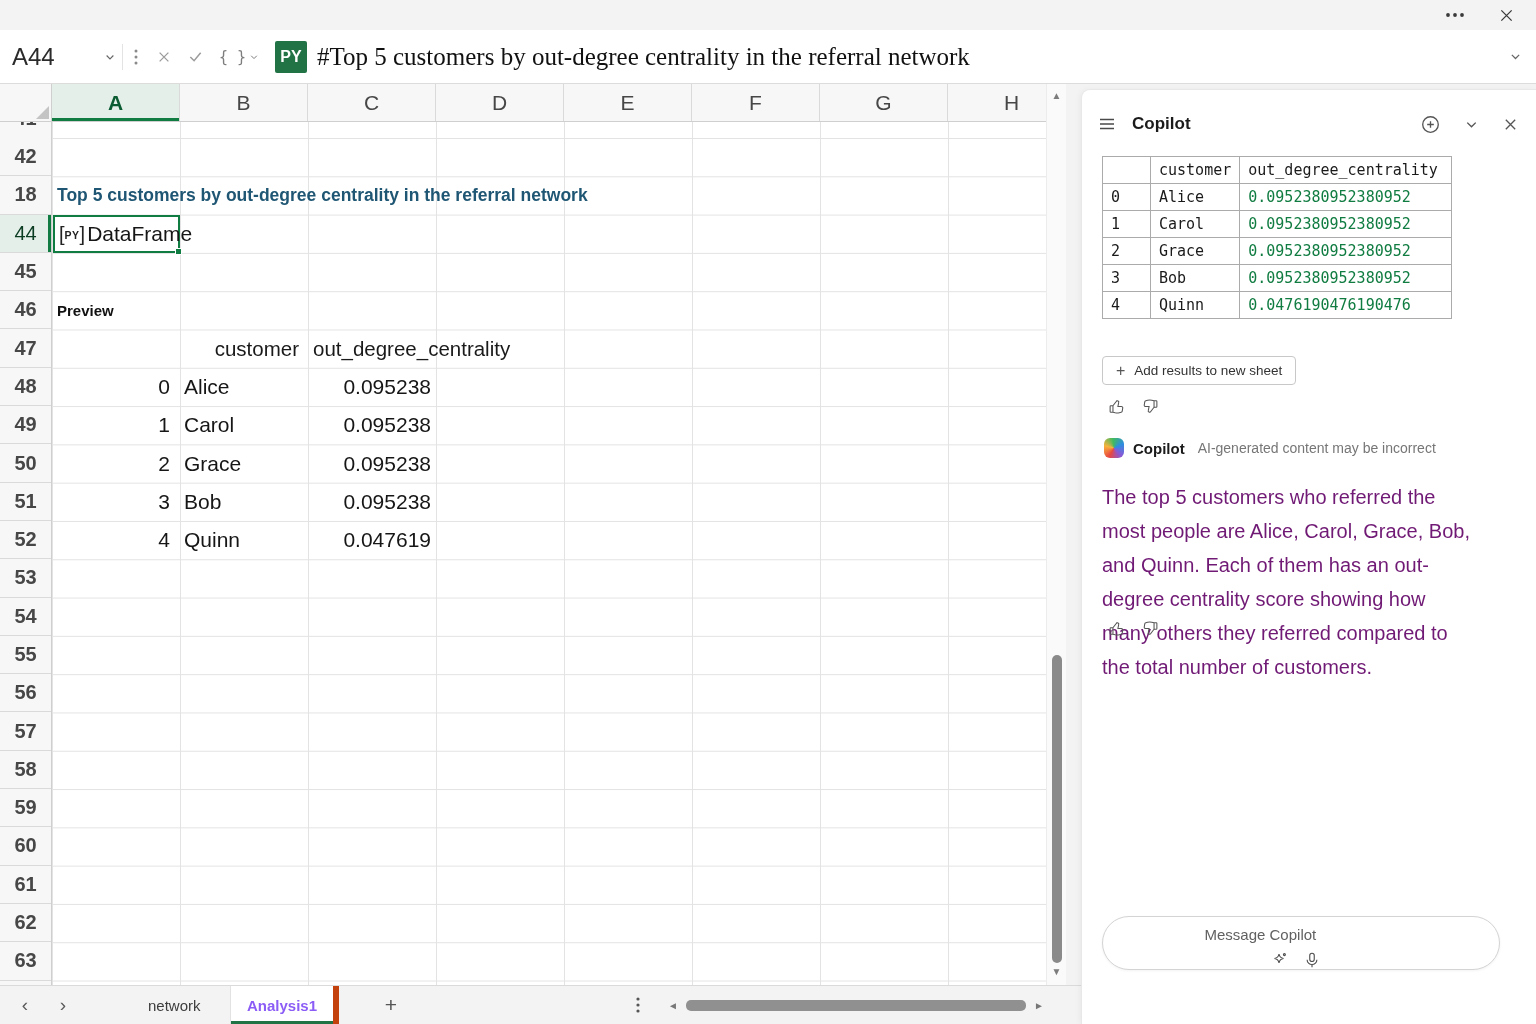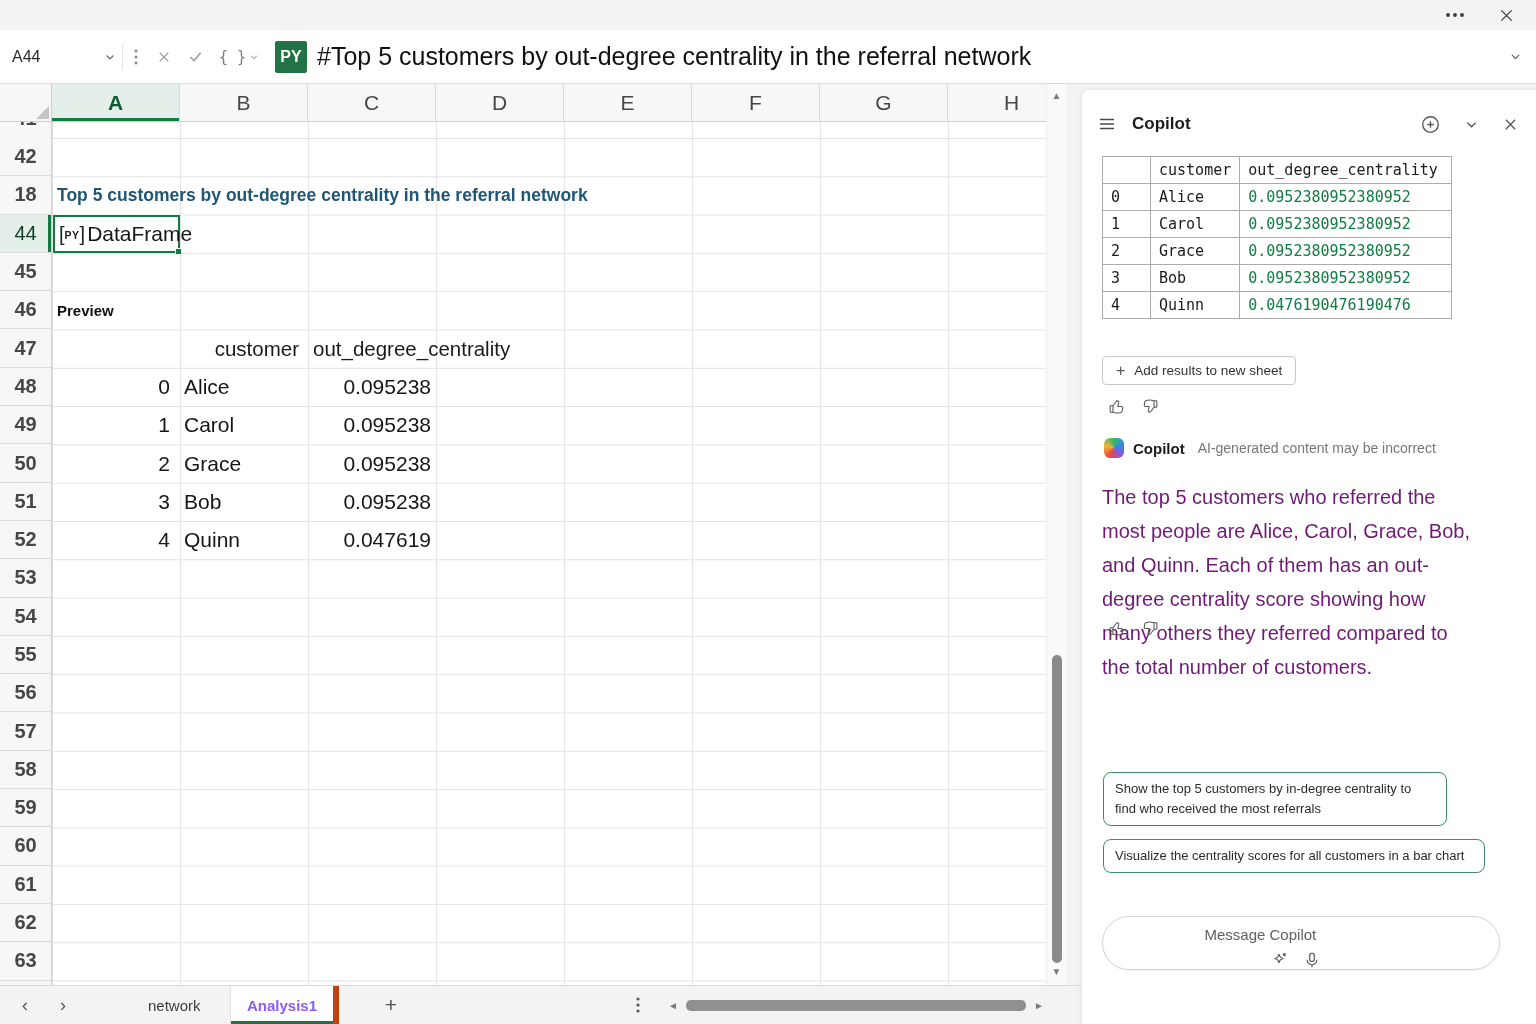--- a/index.html
+++ b/index.html
@@ -12,30 +12,30 @@
   *{margin:0;padding:0;box-sizing:border-box;}
   html,body{background:#d8d8d8;font-family:"Liberation Sans",sans-serif;}
   .screen{position:relative;width:1536px;height:1024px;background:#f3f3f3;overflow:hidden;}
 
   
   .titlebar{position:absolute;left:0;top:0;right:0;height:30px;display:flex;align-items:center;justify-content:flex-end;gap:34px;padding-right:22px;color:#333;}
   .tb-icon{display:flex;align-items:center;}
 
   
   .formulabar{position:absolute;left:0;top:30px;right:0;height:54px;background:#fff;border-bottom:1px solid #dedcda;display:flex;align-items:center;}
-  .namebox{width:122px;height:38px;display:flex;align-items:center;padding-left:12px;color:#2b2b2b;font-size:16px;}
+  .namebox{width:122px;height:38px;display:flex;align-items:center;padding-left:12px;color:#2b2b2b;font-size:24px;}
   .nb-chev{margin-left:auto;margin-right:6px;color:#666;display:flex;}
   .nb-sep{width:1px;height:26px;background:#e3e3e3;}
   .fb-ic{display:flex;align-items:center;justify-content:center;color:#8a8a8a;height:100%;}
   .fb-dots{width:26px;}
   .fb-x{width:30px;color:#9b9b9b;}
   .fb-check{width:32px;color:#9b9b9b;}
   .fb-braces{width:56px;gap:3px;color:#7d7d7d;font-family:"DejaVu Sans Mono",monospace;font-size:15px;}
   .py-badge{width:32px;height:32px;margin-left:8px;background:var(--excel-green);color:#fff;font-weight:700;font-size:16px;display:flex;align-items:center;justify-content:center;border-radius:2px;flex:0 0 32px;}
-  .formula-input{flex:1;margin-left:10px;border:none;outline:none;font-family:Liberation Sans, sans-serif;font-size:25px;color:#111;background:transparent;height:100%;min-width:0;}
+  .formula-input{flex:1;margin-left:10px;border:none;outline:none;font-family:Liberation Serif, serif;font-size:25px;color:#111;background:transparent;height:100%;min-width:0;}
   .fb-expand{width:42px;color:#666;}
 
   
   .corner{position:absolute;left:0;top:84px;width:52px;height:38px;background:#f7f7f7;border-right:1px solid #cfcfcf;border-bottom:1px solid #cfcfcf;}
   .corner::after{content:"";position:absolute;right:2px;bottom:2px;border-style:solid;border-width:0 0 13px 13px;border-color:transparent transparent #c4c4c4 transparent;}
   .colheaders{position:absolute;left:52px;top:84px;width:994px;height:38px;display:flex;overflow:hidden;background:#f7f7f7;border-bottom:1px solid #cfcfcf;}
   .colh{flex:0 0 128px;height:100%;display:flex;align-items:center;justify-content:center;font-size:21px;color:#474747;border-right:1px solid #dadada;}
   .colh.sel{background:#e4efe9;color:#0b5c33;font-weight:700;box-shadow:inset 0 -3px 0 var(--selection-green);}
   .rowheaders{position:absolute;left:0;top:122px;width:52px;height:863px;background:#f7f7f7;border-right:1px solid #cfcfcf;overflow:hidden;}
   .rowh{height:38.3px;display:flex;align-items:center;justify-content:center;font-size:20px;color:#474747;border-bottom:1px solid #dadada;font-weight:bold;}
@@ -387,24 +387,20 @@
           </svg>
       </span>
       <span class="thumb-down">
         <svg width="17" height="17" viewBox="0 0 24 24" fill="none" stroke="currentColor" stroke-width="1.5">
             <path d="M7 11v9M7 20H4a1 1 0 0 1-1-1v-7a1 1 0 0 1 1-1h3m0 9l3.2.8c1.8.4 4 .4 5.8 0l2.6-.6a2 2 0 0 0 1.5-1.6l.8-5A2 2 0 0 0 19 12h-5l1-5.2A1.8 1.8 0 0 0 11.6 5L7 11"></path>
           </svg>
       </span>
     </div>
 
 
-    <div class="cp-suggestions" id="suggestions">
-        <div class="chip chip-0">Show the top 5 customers by in-degree centrality to find who received the most referrals</div>
-        <div class="chip chip-1">Visualize the centrality scores for all customers in a bar chart</div>
-      </div>
 
     <div class="cp-inputwrap">
       <input class="cp-input" spellcheck="false" placeholder="Message Copilot" style="">
       <span class="cp-inicons">
         <span>
           <svg width="18" height="18" viewBox="0 0 24 24" fill="none" stroke="currentColor" stroke-width="1.5">
               <path d="M12 4c.6 3.6 2.4 5.4 6 6-3.6.6-5.4 2.4-6 6-.6-3.6-2.4-5.4-6-6 3.6-.6 5.4-2.4 6-6z"></path>
               <circle cx="19.2" cy="4.8" r="1.3"></circle>
             </svg>
         </span>

